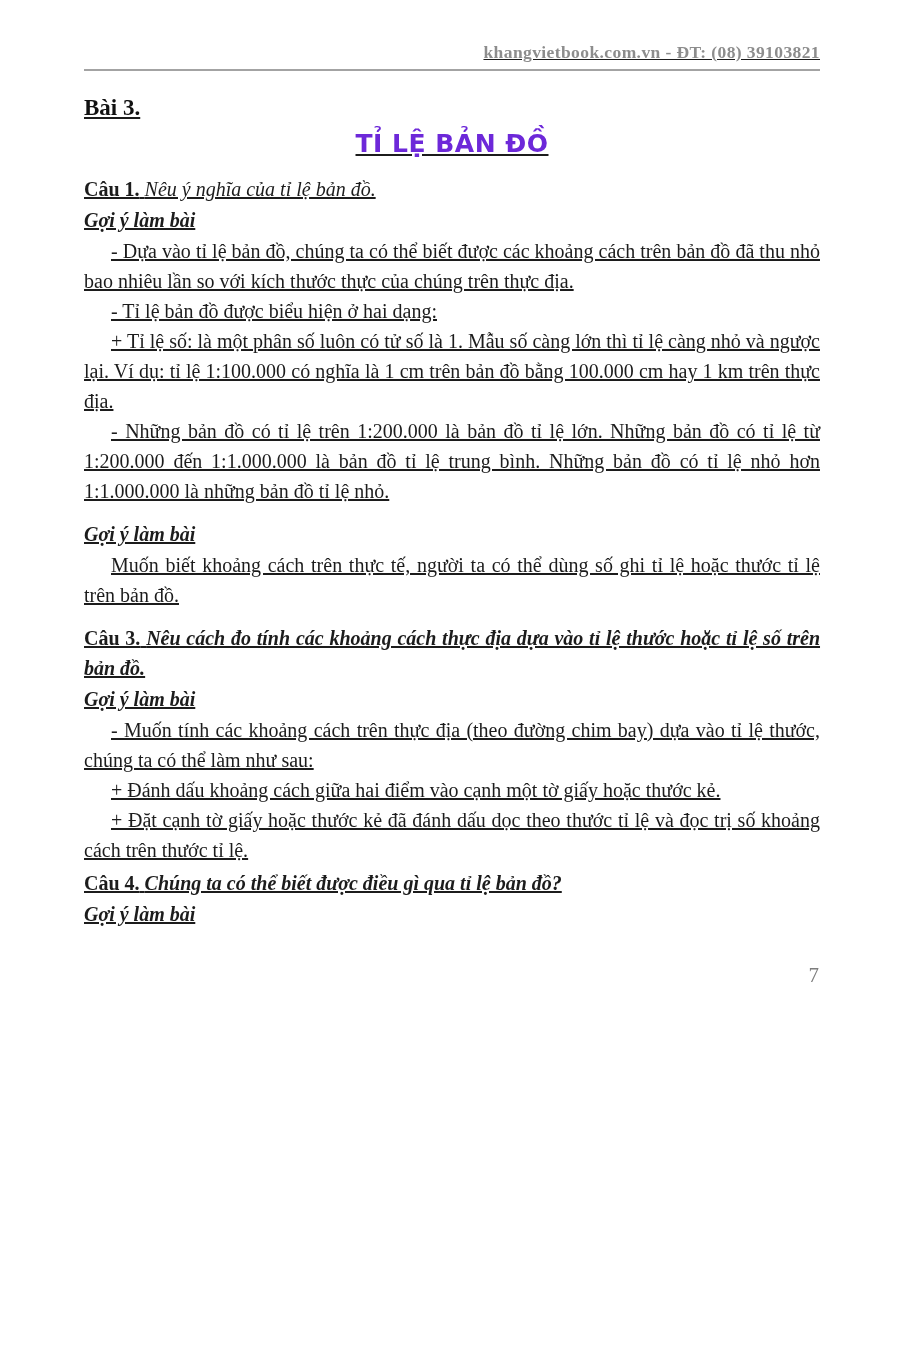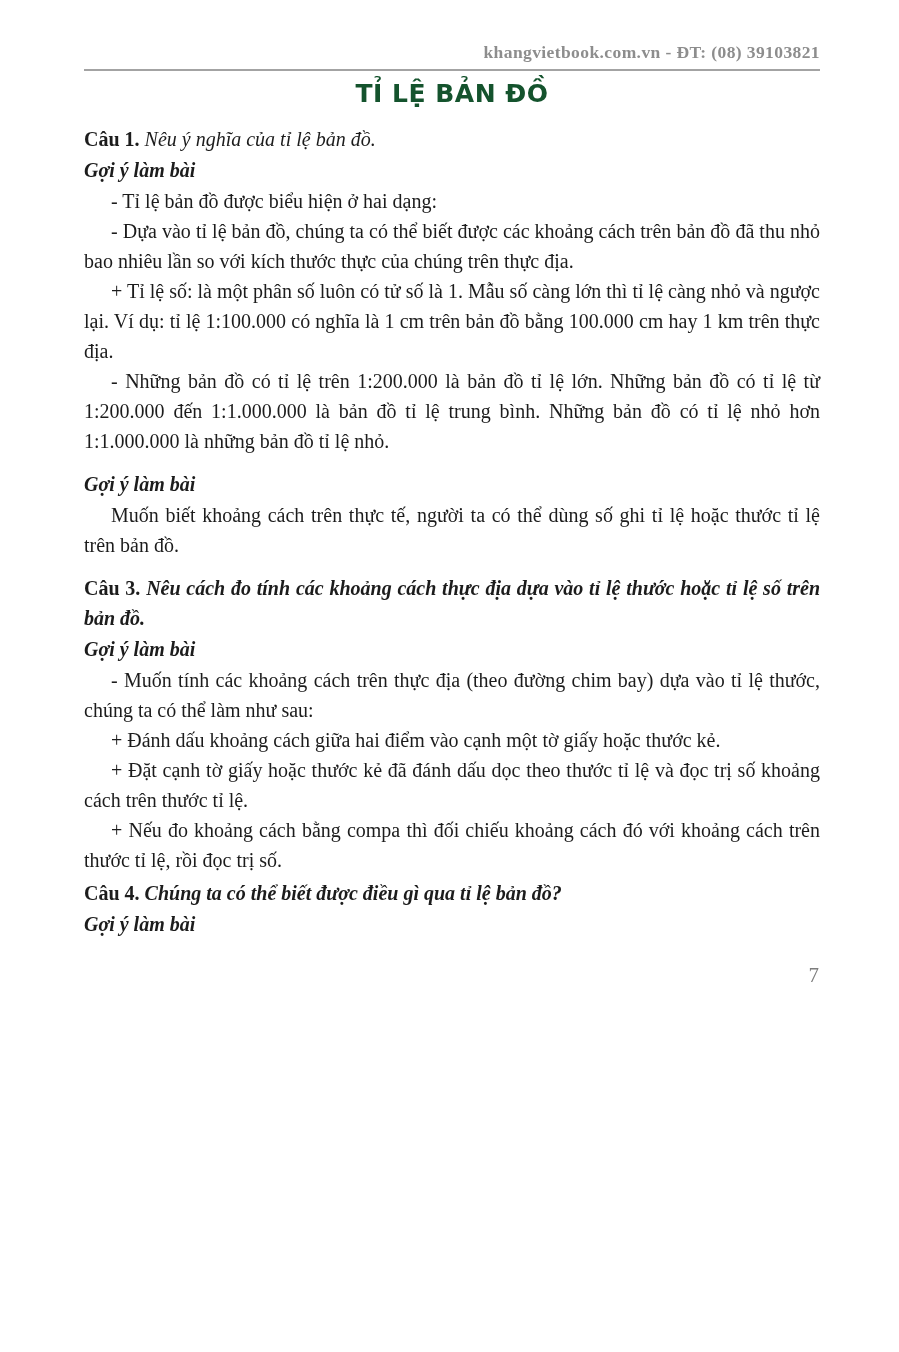--- a/index.html
+++ b/index.html
@@ -6,20 +6,21 @@
   html, body { background: #ffffff; }
   .page {
     position: relative;
     width: 899px;
     height: 1048px;
     background: #ffffff;
     font-family: "Liberation Serif", "DejaVu Serif", serif;
     color: #1c1c1c;
     padding: 42px 79px 0 84px;
     overflow: hidden;
+    text-decoration: underline;
   }
   .header {
     text-align: right;
     padding-bottom: 6px;
     border-bottom: 2px solid #a3a3a3;
   }
   .header-text {
     color: #8d8d8d;
     font-size: 17.5px;
     font-weight: bold;
@@ -30,21 +31,21 @@
     font-size: 23px;
     font-weight: bold;
     color: #111111;
   }
   .lesson-title {
     text-align: center;
     font-family: "DejaVu Sans", "Liberation Sans", sans-serif;
     font-weight: bold;
     font-size: 25px;
     letter-spacing: 0.5px;
-    color: #14532d;
+    color: #6d28d9;
     margin: 8px 0 16px 0;
   }
   .section { margin-top: 13px; }
   .section.tight { margin-top: 3px; }
   .question-line {
     font-size: 20px;
     line-height: 30px;
     text-align: justify;
   }
   .q-label { font-weight: bold; }
@@ -77,43 +78,43 @@
 <body>
 
 <div class="page">
 
   <div class="header">
     <span class="header-text">khangvietbook.com.vn - ĐT: (08) 39103821</span>
   </div>
 
   <div>
 
+    <h2 class="lesson-label">Bài 3.</h2>
     <h1 class="lesson-title">TỈ LỆ BẢN ĐỒ</h1>
 
     <section class="section tight">
       <p class="question-line"><b class="q-label">Câu 1.</b> <i class="q-text light">Nêu ý nghĩa của tỉ lệ bản đồ.</i></p>
       <p class="hint-heading">Gợi ý làm bài</p>
+      <p class="para">- Dựa vào tỉ lệ bản đồ, chúng ta có thể biết được các khoảng cách trên bản đồ đã thu nhỏ bao nhiêu lần so với kích thước thực của chúng trên thực địa.</p>
       <p class="para">- Tỉ lệ bản đồ được biểu hiện ở hai dạng:</p>
-      <p class="para">- Dựa vào tỉ lệ bản đồ, chúng ta có thể biết được các khoảng cách trên bản đồ đã thu nhỏ bao nhiêu lần so với kích thước thực của chúng trên thực địa.</p>
       <p class="para">+ Tỉ lệ số: là một phân số luôn có tử số là 1. Mẫu số càng lớn thì tỉ lệ càng nhỏ và ngược lại. Ví dụ: tỉ lệ 1:100.000 có nghĩa là 1 cm trên bản đồ bằng 100.000 cm hay 1 km trên thực địa.</p>
       <p class="para">- Những bản đồ có tỉ lệ trên 1:200.000 là bản đồ tỉ lệ lớn. Những bản đồ có tỉ lệ từ 1:200.000 đến 1:1.000.000 là bản đồ tỉ lệ trung bình. Những bản đồ có tỉ lệ nhỏ hơn 1:1.000.000 là những bản đồ tỉ lệ nhỏ.</p>
     </section>
 
     <section class="section">
       <p class="hint-heading">Gợi ý làm bài</p>
       <p class="para">Muốn biết khoảng cách trên thực tế, người ta có thể dùng số ghi tỉ lệ hoặc thước tỉ lệ trên bản đồ.</p>
     </section>
 
     <section class="section">
       <p class="question-line"><b class="q-label">Câu 3.</b> <i class="q-text">Nêu cách đo tính các khoảng cách thực địa dựa vào tỉ lệ thước hoặc tỉ lệ số trên bản đồ.</i></p>
       <p class="hint-heading">Gợi ý làm bài</p>
       <p class="para">- Muốn tính các khoảng cách trên thực địa (theo đường chim bay) dựa vào tỉ lệ thước, chúng ta có thể làm như sau:</p>
       <p class="para">+ Đánh dấu khoảng cách giữa hai điểm vào cạnh một tờ giấy hoặc thước kẻ.</p>
       <p class="para">+ Đặt cạnh tờ giấy hoặc thước kẻ đã đánh dấu dọc theo thước tỉ lệ và đọc trị số khoảng cách trên thước tỉ lệ.</p>
-      <p class="para">+ Nếu đo khoảng cách bằng compa thì đối chiếu khoảng cách đó với khoảng cách trên thước tỉ lệ, rồi đọc trị số.</p>
     </section>
 
     <section class="section tight">
       <p class="question-line"><b class="q-label">Câu 4.</b> <i class="q-text">Chúng ta có thể biết được điều gì qua tỉ lệ bản đồ?</i></p>
       <p class="hint-heading">Gợi ý làm bài</p>
     </section>
 
   </div>
 
   <div class="page-number">7</div>

